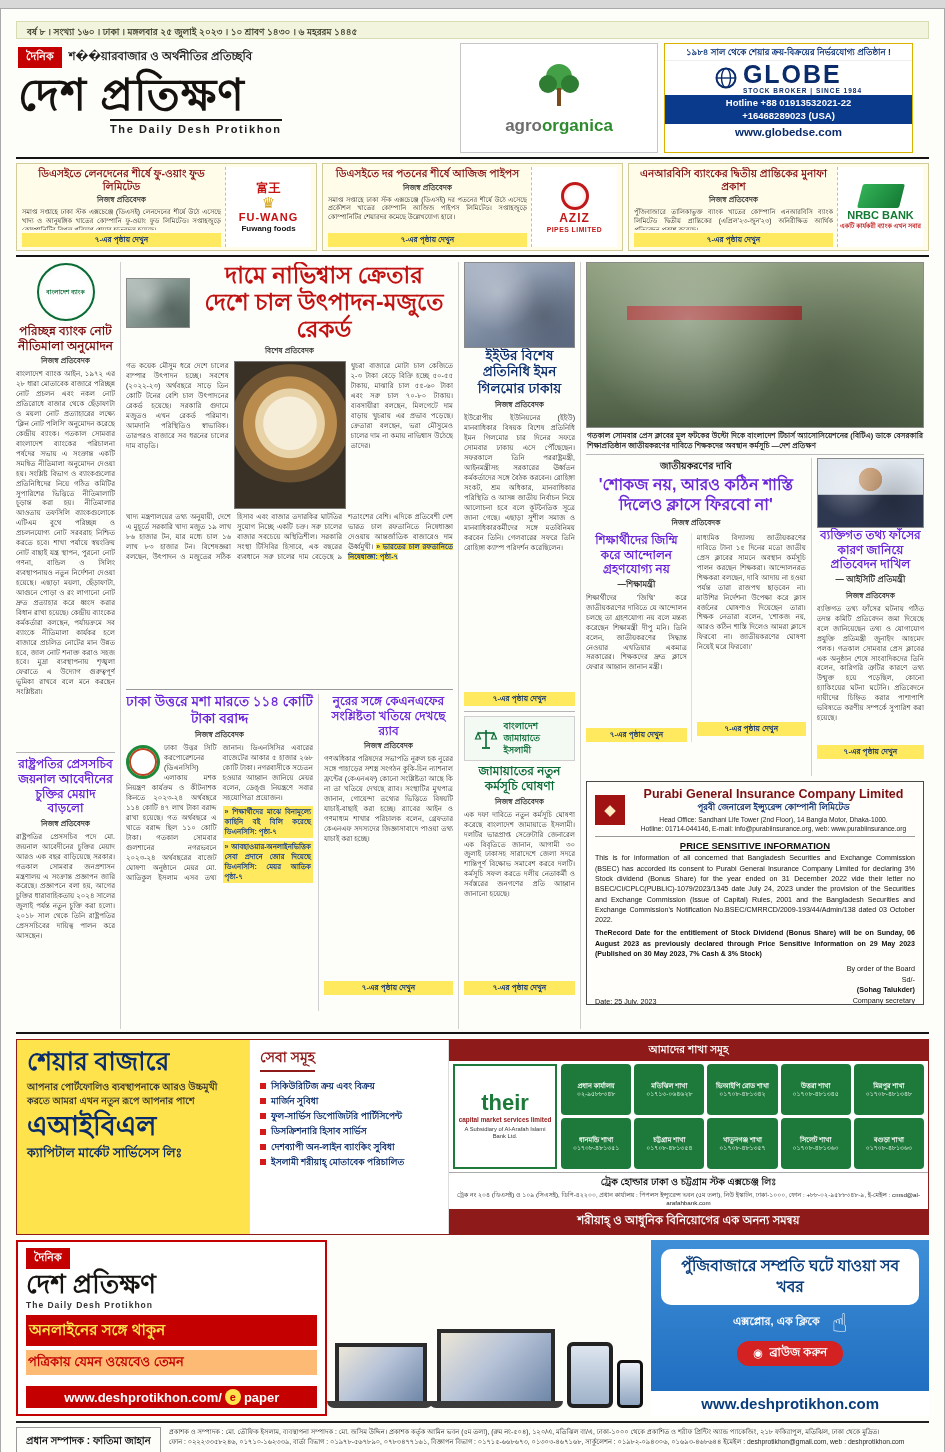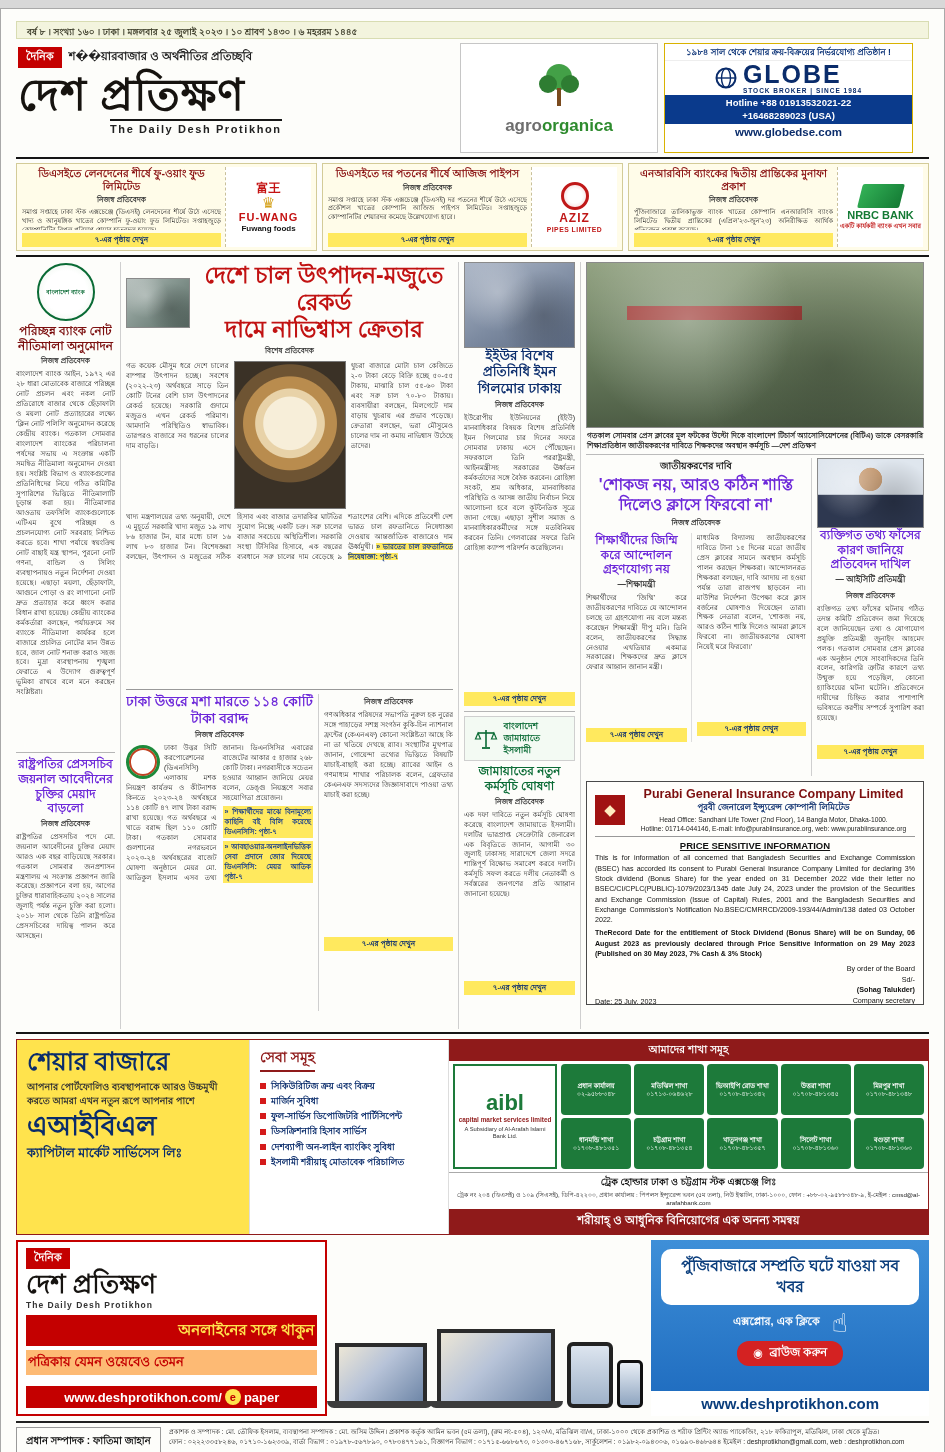--- a/index.html
+++ b/index.html
@@ -133,21 +133,21 @@
 .br-p{font-size:6.2px;line-height:1.2;}
 .aibl-trek{font-size:9.5px;font-weight:bold;color:#111;text-align:center;border-top:1px solid #aaa;padding:2px 0 1px;}
 .aibl-ct{font-size:6.2px;color:#222;text-align:center;line-height:1.3;padding:0 4px 2px;}
 .aibl-slogan{background:#8f1a1a;color:#fff;font-size:11.5px;font-weight:bold;text-align:center;padding:3px;}
 
 .promo{display:flex;gap:8px;height:176px;margin-bottom:5px;}
 .promo-left{width:312px;border:2px solid #c40000;background:#fff;padding:6px 8px;display:flex;flex-direction:column;}
 .promo-mast{display:flex;flex-direction:column;gap:1px;}
 .promo-title{font-size:26px;font-weight:bold;color:#161310;line-height:1.1;}
 .promo-sub{font-size:8.5px;font-weight:bold;color:#333;letter-spacing:1px;}
-.promo-band1{background:#c40000;color:#ffe34d;font-size:15px;font-weight:bold;text-align:right;padding:3px;margin-top:5px;}
+.promo-band1{background:#c40000;color:#ffe34d;font-size:15px;font-weight:bold;text-align:left;padding:3px;margin-top:5px;}
 .promo-band2{background:#fdba74;color:#c40000;font-size:13px;font-weight:bold;text-align:left;padding:2px;margin-top:4px;}
 .promo-url{background:#c40000;color:#fff;font-size:13px;font-weight:bold;text-align:center;padding:3px;margin-top:auto;display:flex;align-items:center;justify-content:center;gap:3px;}
 .e-circ{background:#ffe34d;color:#c40000;border-radius:50%;width:16px;height:16px;line-height:16px;display:inline-block;text-align:center;font-weight:bold;font-size:11px;}
 .devices{flex:1;display:flex;align-items:flex-end;justify-content:center;gap:4px;padding-bottom:8px;}
 .laptop .scr{width:118px;height:72px;background:linear-gradient(135deg,#ece6d6,#b7c3d8 45%,#6f87a8);border:4px solid #2b2b2b;border-bottom:none;}
 .laptop .base{height:7px;background:#3c3c3c;border-radius:0 0 8px 8px;width:134px;margin-left:-8px;}
 .laptop.l2 .scr{width:92px;height:58px;}
 .laptop.l2 .base{width:106px;}
 .tablet{width:46px;height:66px;border:4px solid #222;border-radius:6px;background:linear-gradient(#dde5ef,#9fb2c9);}
 .phone{width:26px;height:48px;border:3px solid #111;border-radius:5px;background:linear-gradient(#e8eef5,#8fa5c0);}
@@ -268,22 +268,22 @@
         <div class="byline">নিজস্ব প্রতিবেদক</div>
         <div class="body" style="height:170px">রাষ্ট্রপতির প্রেসসচিব পদে মো. জয়নাল আবেদীনের চুক্তির মেয়াদ আরও এক বছর বাড়িয়েছে সরকার। গতকাল সোমবার জনপ্রশাসন মন্ত্রণালয় এ সংক্রান্ত প্রজ্ঞাপন জারি করেছে। প্রজ্ঞাপনে বলা হয়, আগের চুক্তির ধারাবাহিকতায় ২০২৪ সালের জুলাই পর্যন্ত নতুন চুক্তি করা হলো। ২০১৮ সাল থেকে তিনি রাষ্ট্রপতির প্রেসসচিবের দায়িত্ব পালন করে আসছেন।</div>
       </div>
     </div>
 
     <div class="col colB">
       <div class="art">
         <div class="rice-head">
           <div class="photo" style="width:64px;height:50px;flex:0 0 64px"></div>
           <div class="rice-title">
+            <div>দামে নাভিশ্বাস ক্রেতার</div>
             <div>দেশে চাল উৎপাদন-মজুতে রেকর্ড</div>
-            <div>দামে নাভিশ্বাস ক্রেতার</div>
           </div>
         </div>
         <div class="byline">বিশেষ প্রতিবেদক</div>
         <div class="rice-mid">
           <div class="body">গত কয়েক মৌসুম ধরে দেশে চালের বাম্পার উৎপাদন হচ্ছে। সবশেষ (২০২২-২৩) অর্থবছরে সাড়ে তিন কোটি টনের বেশি চাল উৎপাদনের রেকর্ড হয়েছে। সরকারি গুদামে মজুতও এখন রেকর্ড পরিমাণ। আমদানি পরিস্থিতিও স্বাভাবিক। তারপরও বাজারে সব ধরনের চালের দাম বাড়তি।</div>
           <div class="rice-img"></div>
           <div class="body">খুচরা বাজারে মোটা চাল কেজিতে ২-৩ টাকা বেড়ে বিক্রি হচ্ছে ৫০-৫৫ টাকায়, মাঝারি চাল ৫৫-৬০ টাকা এবং সরু চাল ৭০-৮০ টাকায়। ব্যবসায়ীরা বলছেন, মিলগেটে দাম বাড়ায় খুচরায় এর প্রভাব পড়েছে। ক্রেতারা বলছেন, ভরা মৌসুমেও চালের দাম না কমায় নাভিশ্বাস উঠেছে তাদের।</div>
         </div>
         <div class="body cols3" style="height:172px;margin-top:3px">
           <span>খাদ্য মন্ত্রণালয়ের তথ্য অনুযায়ী, দেশে এ মুহূর্তে সরকারি খাদ্য মজুত ১৯ লাখ ৮৬ হাজার টন, যার মধ্যে চাল ১৬ লাখ ৮৩ হাজার টন। বিশেষজ্ঞরা বলছেন, উৎপাদন ও মজুতের সঠিক হিসাব এবং বাজার তদারকির ঘাটতির সুযোগ নিচ্ছে একটি চক্র। সরু চালের বাজার সবচেয়ে অস্থিতিশীল। সরকারি সংস্থা টিসিবির হিসাবে, এক বছরের ব্যবধানে সরু চালের দাম বেড়েছে ৯ শতাংশের বেশি। এদিকে প্রতিবেশী দেশ ভারত চাল রফতানিতে নিষেধাজ্ঞা দেওয়ায় আন্তর্জাতিক বাজারেও দাম ঊর্ধ্বমুখী।</span>
@@ -295,20 +295,21 @@
           <div class="h-lg dark center">ঢাকা উত্তরে মশা মারতে ১১৪ কোটি টাকা বরাদ্দ</div>
           <div class="byline">নিজস্ব প্রতিবেদক</div>
           <div class="body cols2" style="height:264px">
             <span class="dncc"></span>
             <span>ঢাকা উত্তর সিটি করপোরেশনের (ডিএনসিসি) এলাকায় মশক নিয়ন্ত্রণ কার্যক্রম ও কীটনাশক কিনতে ২০২৩-২৪ অর্থবছরে ১১৪ কোটি ৪৭ লাখ টাকা বরাদ্দ রাখা হয়েছে। গত অর্থবছরে এ খাতে বরাদ্দ ছিল ১১০ কোটি টাকা। গতকাল সোমবার গুলশানের নগরভবনে ২০২৩-২৪ অর্থবছরের বাজেট ঘোষণা অনুষ্ঠানে মেয়র মো. আতিকুল ইসলাম এসব তথ্য জানান। ডিএনসিসির এবারের বাজেটের আকার ৫ হাজার ২৬৮ কোটি টাকা। নগরবাসীকে সচেতন হওয়ার আহ্বান জানিয়ে মেয়র বলেন, ডেঙ্গু নিয়ন্ত্রণে সবার সহযোগিতা প্রয়োজন।</span>
             <span class="hl blk">» শিক্ষার্থীদের মাঝে বিনামূল্যে কাহিনি বই বিলি করেছে ডিএনসিসি: পৃষ্ঠা-৭</span>
             <span class="hl blk">» আবহাওয়ার-অনলাইনভিত্তিক সেবা প্রদানে জোর দিয়েছে ডিএনসিসি: মেয়র আতিক পৃষ্ঠা-৭</span>
           </div>
         </div>
         <div class="nur">
+          <div class="h-md dark center">নুরের সঙ্গে কেএনএফের সংশ্লিষ্টতা খতিয়ে দেখছে র‍্যাব</div>
           <div class="byline">নিজস্ব প্রতিবেদক</div>
           <div class="body" style="height:224px">গণঅধিকার পরিষদের সভাপতি নুরুল হক নুরের সঙ্গে পাহাড়ের সশস্ত্র সংগঠন কুকি-চিন ন্যাশনাল ফ্রন্টের (কেএনএফ) কোনো সংশ্লিষ্টতা আছে কি না তা খতিয়ে দেখছে র‍্যাব। সংস্থাটির মুখপাত্র জানান, গোয়েন্দা তথ্যের ভিত্তিতে বিষয়টি যাচাই-বাছাই করা হচ্ছে। র‍্যাবের আইন ও গণমাধ্যম শাখার পরিচালক বলেন, গ্রেফতার কেএনএফ সদস্যদের জিজ্ঞাসাবাদে পাওয়া তথ্য যাচাই করা হচ্ছে।</div>
           <div class="more-ref">৭-এর পৃষ্ঠায় দেখুন</div>
         </div>
       </div>
     </div>
 
     <div class="col colC">
       <div class="art">
         <div class="photo photo-eu" style="height:86px"></div>
@@ -418,21 +419,21 @@
           </li>
         <li>
             <span>ইসলামী শরীয়াহ্ মোতাবেক পরিচালিত</span>
           </li>
       </ul>
     </div>
     <div class="aibl-right">
       <div class="aibl-bh">আমাদের শাখা সমূহ</div>
       <div class="aibl-rm">
         <div class="aibl-logo-box">
-          <div class="aibl-word">aibl</div>
+          <div class="aibl-word">their</div>
           <div class="aibl-ls">capital market services limited</div>
           <div class="aibl-lt">A Subsidiary of Al-Arafah Islami Bank Ltd.</div>
         </div>
         <div class="aibl-branches">
           <div class="br-cell">
               <div class="br-n">প্রধান কার্যালয়</div>
               <div class="br-p">০২-৯৫৮৮৩৪৮</div>
             </div>
           <div class="br-cell">
               <div class="br-n">মতিঝিল শাখা</div>

